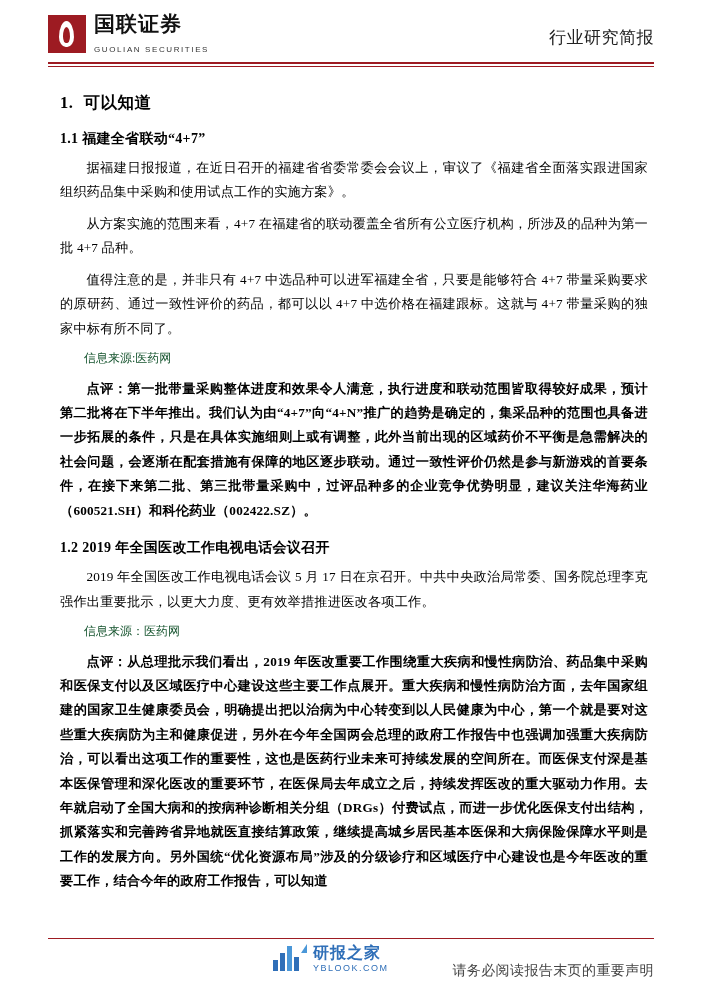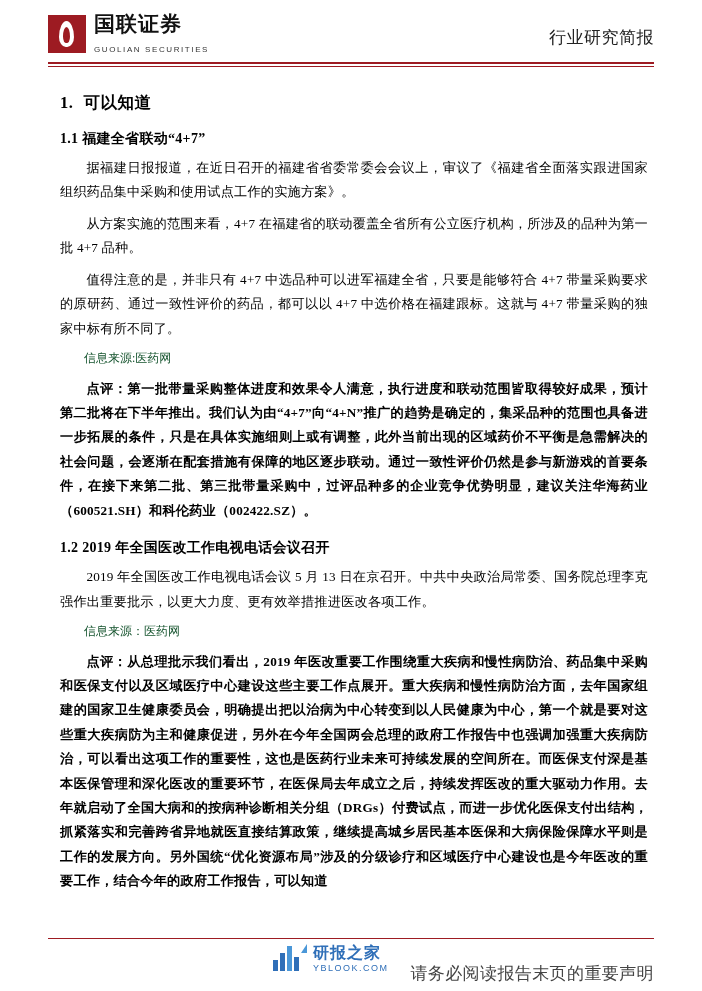--- a/index.html
+++ b/index.html
@@ -168,21 +168,21 @@
     position: absolute;
     left: 48px;
     top: 938px;
     width: 606px;
     border-top: 1.5px solid #9d1b22;
   }
   .footer-note {
     position: absolute;
     right: 48px;
     top: 962px;
-    font-size: 17px;
+    font-size: 14px;
     color: #444444;
     letter-spacing: 0.4px;
   }
   .watermark {
     position: absolute;
     left: 272px;
     top: 944px;
     display: flex;
     align-items: center;
   }
@@ -261,21 +261,21 @@
     </h1>
 
     <h2 class="subsec">1.1 福建全省联动“4+7”</h2>
     <p class="para">据福建日报报道，在近日召开的福建省省委常委会会议上，审议了《福建省全面落实跟进国家组织药品集中采购和使用试点工作的实施方案》。</p>
     <p class="para">从方案实施的范围来看，4+7 在福建省的联动覆盖全省所有公立医疗机构，所涉及的品种为第一批 4+7 品种。</p>
     <p class="para">值得注意的是，并非只有 4+7 中选品种可以进军福建全省，只要是能够符合 4+7 带量采购要求的原研药、通过一致性评价的药品，都可以以 4+7 中选价格在福建跟标。这就与 4+7 带量采购的独家中标有所不同了。</p>
     <p class="src">信息来源:医药网</p>
     <p class="comment">点评：第一批带量采购整体进度和效果令人满意，执行进度和联动范围皆取得较好成果，预计第二批将在下半年推出。我们认为由“4+7”向“4+N”推广的趋势是确定的，集采品种的范围也具备进一步拓展的条件，只是在具体实施细则上或有调整，此外当前出现的区域药价不平衡是急需解决的社会问题，会逐渐在配套措施有保障的地区逐步联动。通过一致性评价仍然是参与新游戏的首要条件，在接下来第二批、第三批带量采购中，过评品种多的企业竞争优势明显，建议关注华海药业（600521.SH）和科伦药业（002422.SZ）。</p>
 
     <h2 class="subsec">1.2 2019 年全国医改工作电视电话会议召开</h2>
-    <p class="para">2019 年全国医改工作电视电话会议 5 月 13 日在京召开。中共中央政治局常委、国务院总理李克强作出重要批示，以更大力度、更有效举措推进医改各项工作。</p>
+    <p class="para">2019 年全国医改工作电视电话会议 5 月 17 日在京召开。中共中央政治局常委、国务院总理李克强作出重要批示，以更大力度、更有效举措推进医改各项工作。</p>
     <p class="src">信息来源：医药网</p>
     <p class="comment">点评：从总理批示我们看出，2019 年医改重要工作围绕重大疾病和慢性病防治、药品集中采购和医保支付以及区域医疗中心建设这些主要工作点展开。重大疾病和慢性病防治方面，去年国家组建的国家卫生健康委员会，明确提出把以治病为中心转变到以人民健康为中心，第一个就是要对这些重大疾病防为主和健康促进，另外在今年全国两会总理的政府工作报告中也强调加强重大疾病防治，可以看出这项工作的重要性，这也是医药行业未来可持续发展的空间所在。而医保支付深是基本医保管理和深化医改的重要环节，在医保局去年成立之后，持续发挥医改的重大驱动力作用。去年就启动了全国大病和的按病种诊断相关分组（DRGs）付费试点，而进一步优化医保支付出结构，抓紧落实和完善跨省异地就医直接结算政策，继续提高城乡居民基本医保和大病保险保障水平则是工作的发展方向。另外国统“优化资源布局”涉及的分级诊疗和区域医疗中心建设也是今年医改的重要工作，结合今年的政府工作报告，可以知道</p>
 
   </div>
 
   <div class="footer-rule"></div>
 
   <div class="watermark">
     <div class="wm-icon">
       <i class="b1"></i>

